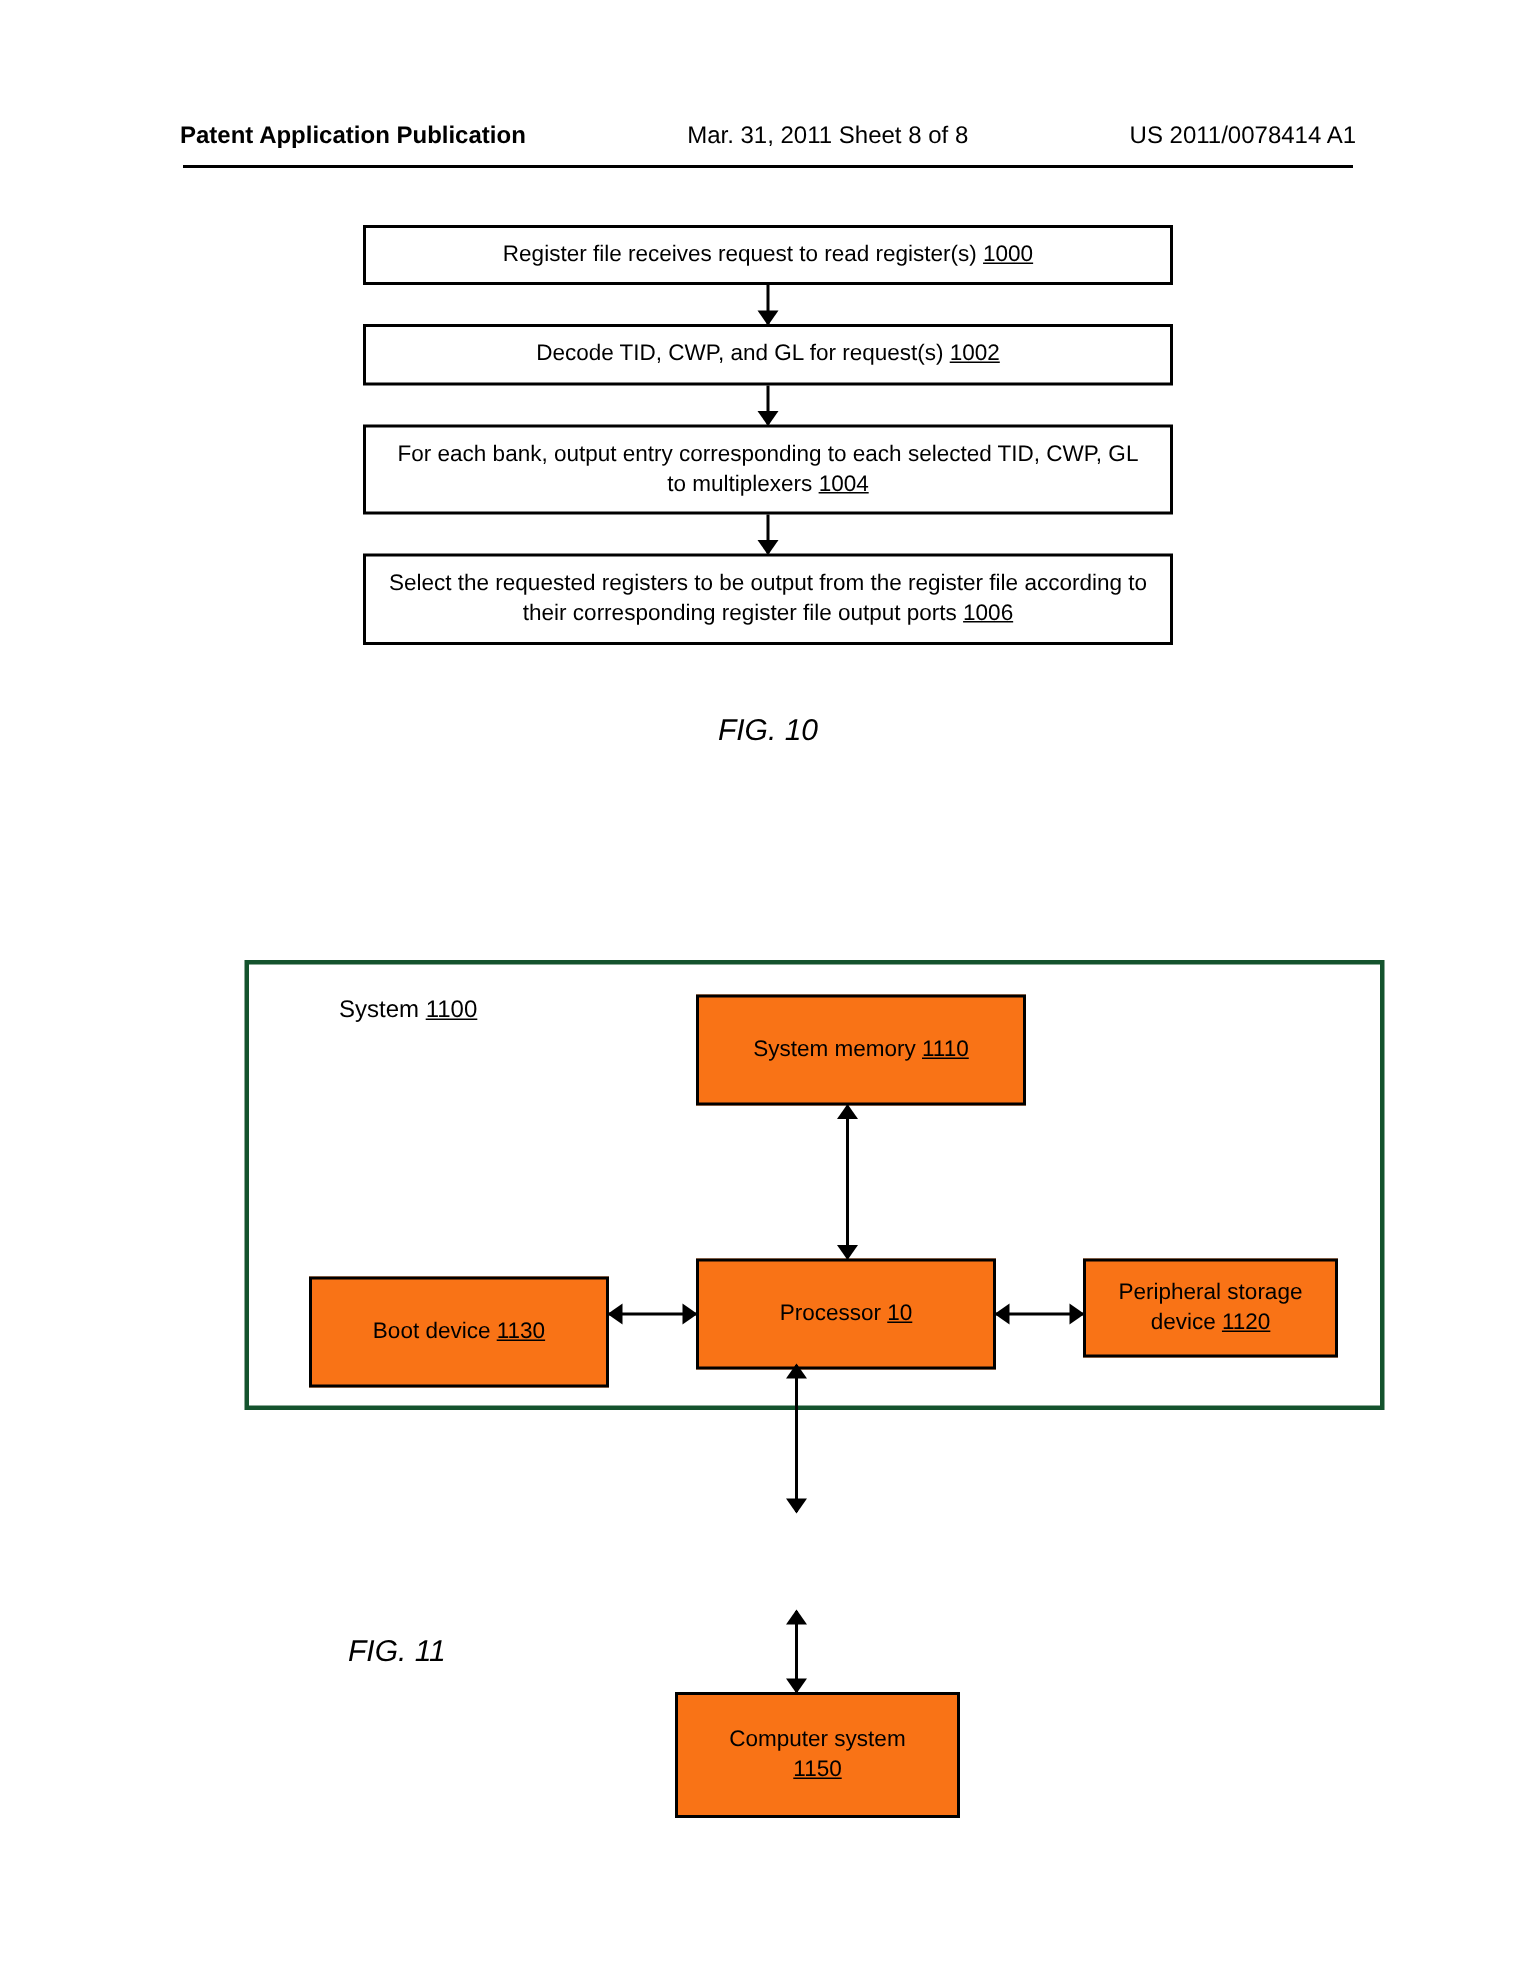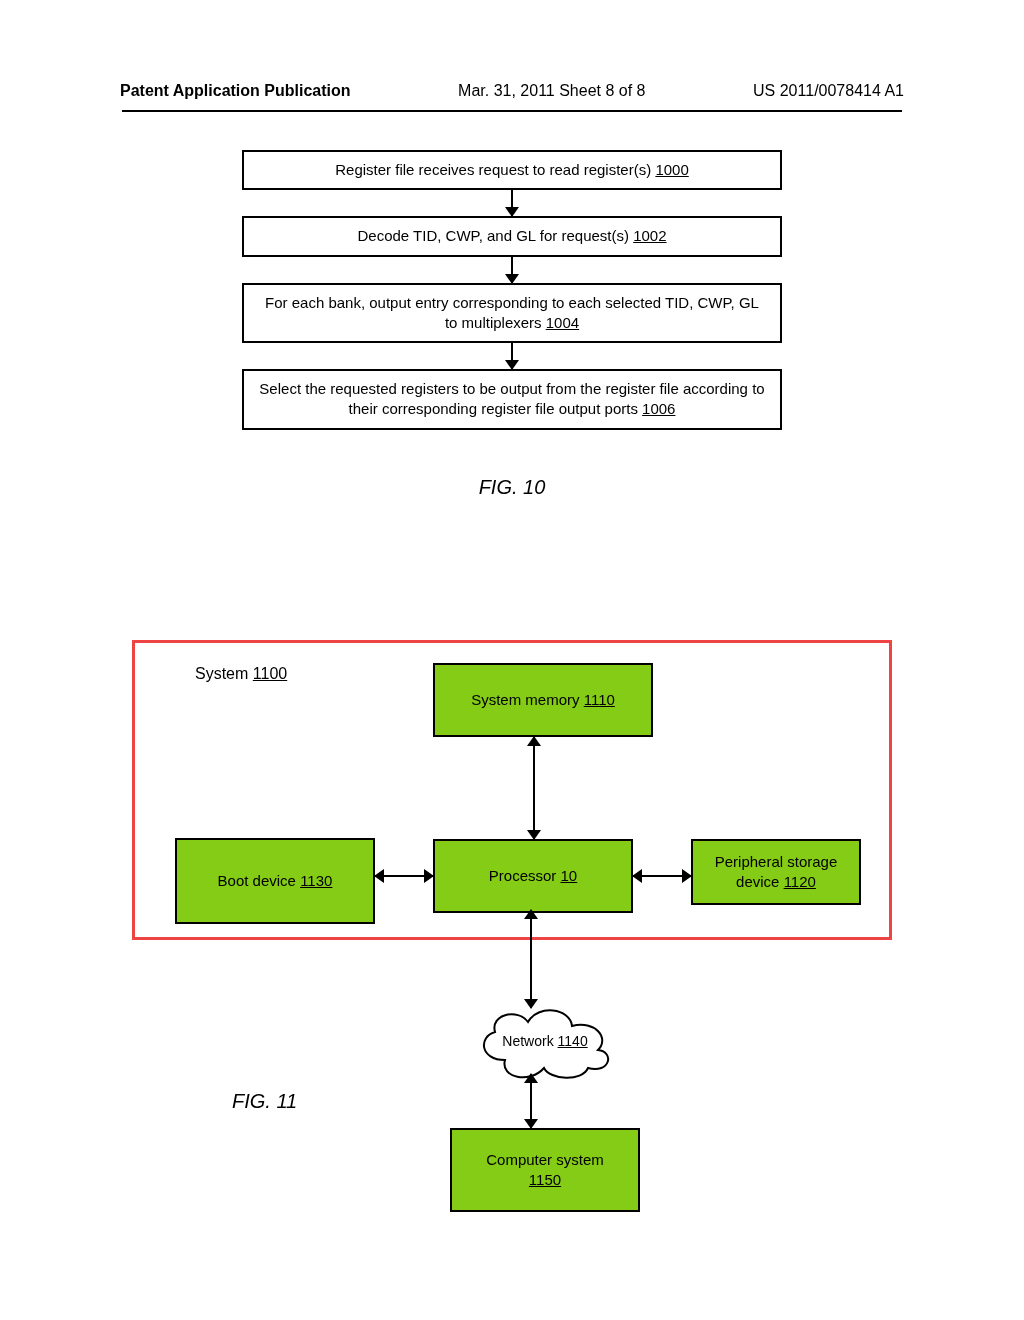--- a/index.html
+++ b/index.html
@@ -81,46 +81,47 @@
 
   
   .fig11 {
     position: absolute;
     top: 640px;
     left: 132px;
     width: 760px;
     height: 600px;
   }
   .system-box {
-    border: 3px solid #ef4444;
+    border: 3px solid #14532d;
     width: 760px;
     height: 300px;
     position: relative;
+    margin-left: 31px;
   }
   .syslabel {
     position: absolute;
     top: 22px;
     left: 60px;
     font-size: 16px;
   }
   .syslabel .refnum { text-decoration: underline; }
   .block {
     position: absolute;
     border: 2px solid #000;
-    background: #84cc16;
+    background: #f97316;
     text-align: center;
     font-size: 15px;
     display: flex;
     align-items: center;
     justify-content: center;
     line-height: 1.35;
   }
   .block .refnum { text-decoration: underline; }
   .block.sysmem { top: 20px; left: 298px; width: 220px; height: 74px; }
-  .block.boot { top: 195px; left: 40px; width: 200px; height: 86px; }
+  .block.boot { top: 208px; left: 40px; width: 200px; height: 74px; }
   .block.proc { top: 196px; left: 298px; width: 200px; height: 74px; }
   .block.periph { top: 196px; left: 556px; width: 170px; height: 66px; }
 
   
   .harrow {
     position: absolute;
     height: 2px;
     background: #000;
   }
   .harrow::before, .harrow::after {
@@ -252,28 +253,20 @@
       </div>
 
       <div class="varrow" style="top:94px; left:398px; height:102px;"></div>
 
       <div class="harrow" style="top:232px; left:240px; width:58px;"></div>
       <div class="harrow" style="top:232px; left:498px; width:58px;"></div>
     </div>
 
     <div class="varrow" style="top:270px; left:398px; height:98px;"></div>
 
-    <div class="cloud">
-      <svg viewBox="0 0 150 78">
-        <path d="M35 58 C10 58 8 35 25 30 C20 12 48 6 58 20 C68 2 100 6 102 24 C125 18 140 36 128 48 C145 50 140 72 118 66 C112 80 80 78 74 66 C60 82 30 76 35 58 Z" fill="#fff" stroke="#000" stroke-width="2"></path>
-      </svg>
-      <div class="cloud-label">
-        <span>Network </span><span class="refnum">1140</span>
-      </div>
-    </div>
 
     <div class="varrow" style="top:434px; left:398px; height:54px;"></div>
 
     <div class="block compsys">
       <div>
         <span>Computer system</span><br>
         <span class="refnum">1150</span>
       </div>
     </div>
 

